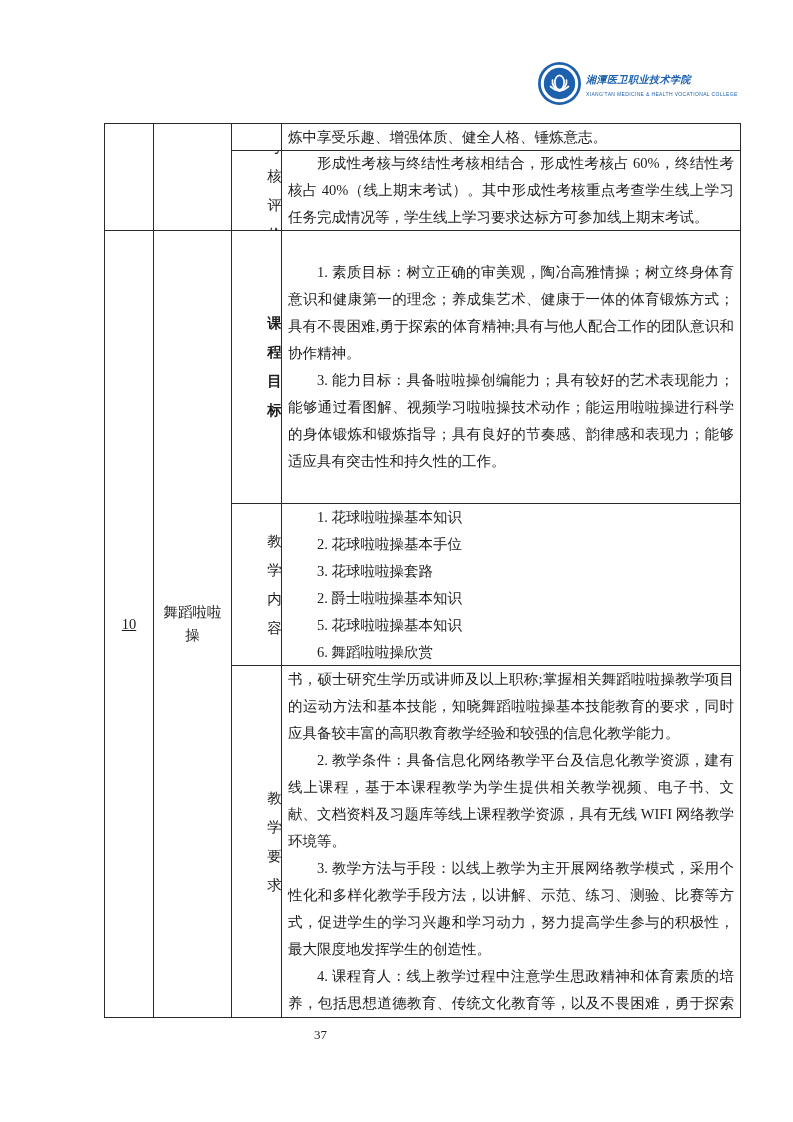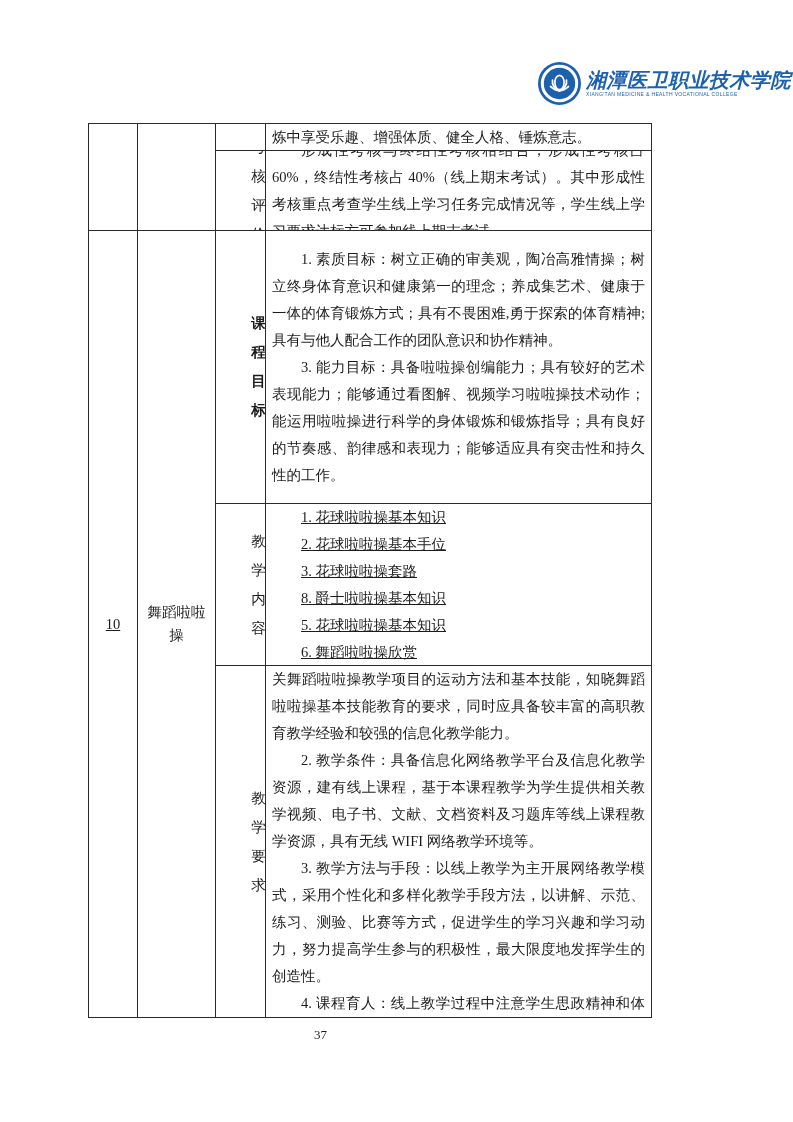--- a/index.html
+++ b/index.html
@@ -10,31 +10,31 @@
     font-family:"Liberation Serif","DejaVu Serif",serif;
     color:#1c1c1c;
   }
   .page { position:absolute; inset:0; background:#fff; }
 
   
   .logo { position:absolute; left:538px; top:62px; display:flex; align-items:center; }
   .emblem { width:43px; height:43px; flex:0 0 auto; }
   .logo-text { margin-left:5px; display:flex; flex-direction:column; justify-content:center; }
   .logo-zh {
-    font-size:20px; font-weight:bold; font-style:italic;
+    font-size:10px; font-weight:bold; font-style:italic;
     color:#1d61ae; letter-spacing:0.5px; white-space:nowrap; line-height:18px;
   }
   .logo-en {
     font-size:5px; color:#1d61ae; letter-spacing:0.35px; white-space:nowrap;
     font-family:"Liberation Sans","DejaVu Sans",sans-serif; margin-top:2px;
   }
 
   
   .doc-table {
-    position:absolute; left:88px; top:123px; width:564px; height:895px;
+    position:absolute; left:104px; top:123px; width:637px; height:895px;
     border:1px solid #2b2b2b;
     display:grid;
     grid-template-columns:49px 78px 50px 1fr;
     grid-template-rows:27px 80px 273px 162px 351px;
     font-size:14.5px;
   }
   .c { border-right:1px solid #2b2b2b; border-bottom:1px solid #2b2b2b; overflow:hidden; }
   .no-r { border-right:none; }
   .no-b { border-bottom:none; }
 
@@ -56,21 +56,21 @@
   .center { display:flex; align-items:center; justify-content:center; text-align:center; }
   .lbl span { display:block; width:2.05em; line-height:29px; text-align:center;margin-left:36px; }
   .name-wrap { width:62px; line-height:23px; text-align:center; }
 
   .body {
     display:flex; flex-direction:column; justify-content:center;
     padding:0 6px; line-height:27px; text-align:justify;
   }
   .body p { text-indent:2em; }
   .body p.noindent { text-indent:0; }
-  .item { text-indent:2em; text-align:left;text-decoration:underline; }
+  .item { text-indent:2em; text-align:left; }
 
   
   .page-number {
     position:absolute; top:1027px; left:0; width:641px;
     text-align:center; font-size:13px; color:#1c1c1c;
   }
 </style>
 </head>
 <body>
 
@@ -127,21 +127,21 @@
       <p>3. 能力目标：具备啦啦操创编能力；具有较好的艺术表现能力；能够通过看图解、视频学习啦啦操技术动作；能运用啦啦操进行科学的身体锻炼和锻炼指导；具有良好的节奏感、韵律感和表现力；能够适应具有突击性和持久性的工作。</p>
     </div>
 
     <div class="c c-lbl-teach center lbl">
       <span>教学内容</span>
     </div>
     <div class="c c-body-teach body no-r">
       <div class="item">1. 花球啦啦操基本知识</div>
       <div class="item">2. 花球啦啦操基本手位</div>
       <div class="item">3. 花球啦啦操套路</div>
-      <div class="item">8. 爵士啦啦操基本知识</div>
+      <div class="item">2. 爵士啦啦操基本知识</div>
       <div class="item">5. 花球啦啦操基本知识</div>
       <div class="item">6. 舞蹈啦啦操欣赏</div>
     </div>
 
     <div class="c c-lbl-req center lbl no-b">
       <span>教学要求</span>
     </div>
     <div class="c c-body-req body no-r no-b">
       <p>1. 授课教师：主讲教师应具有体育专业学历背景,高校教师资格证书，硕士研究生学历或讲师及以上职称;掌握相关舞蹈啦啦操教学项目的运动方法和基本技能，知晓舞蹈啦啦操基本技能教育的要求，同时应具备较丰富的高职教育教学经验和较强的信息化教学能力。</p>
       <p>2. 教学条件：具备信息化网络教学平台及信息化教学资源，建有线上课程，基于本课程教学为学生提供相关教学视频、电子书、文献、文档资料及习题库等线上课程教学资源，具有无线 WIFI 网络教学环境等。</p>

